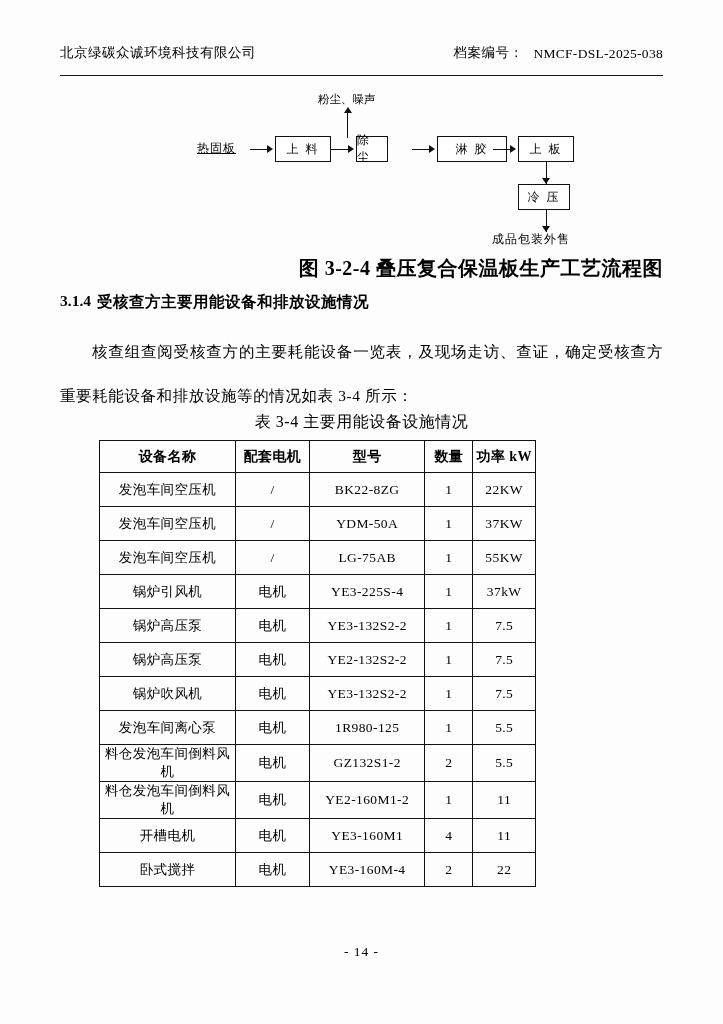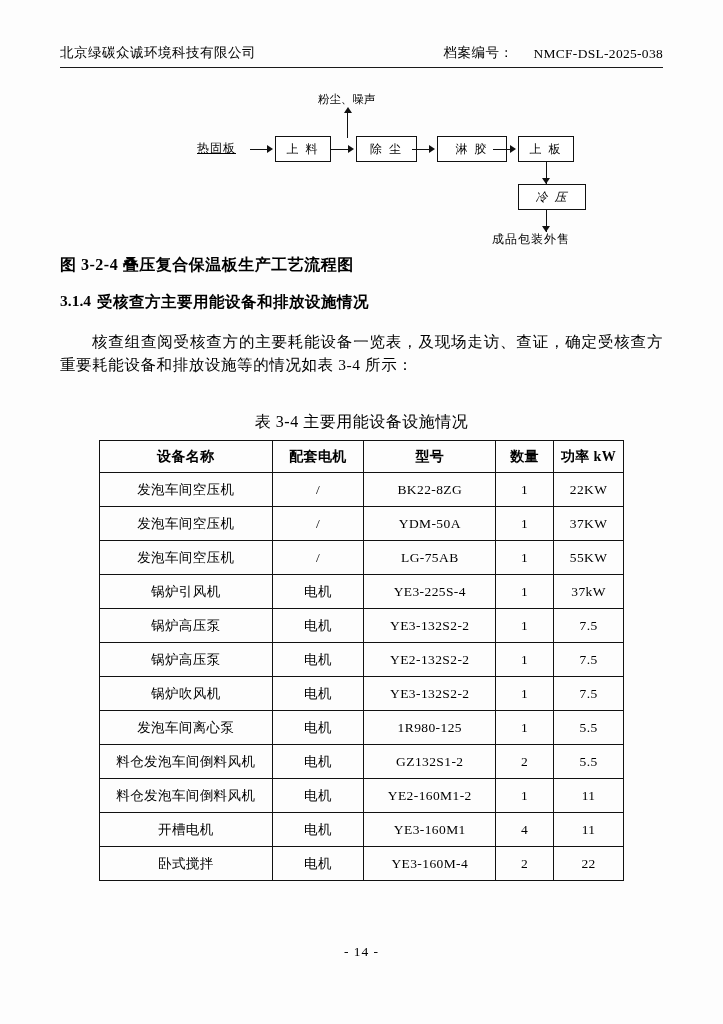--- a/index.html
+++ b/index.html
@@ -23,31 +23,31 @@
   
   .header {
     position: absolute;
     left: 60px;
     top: 44px;
     width: 603px;
     display: flex;
     align-items: flex-end;
     justify-content: space-between;
     font-size: 13.5px;
-    padding-bottom: 5px;
+    padding-bottom: 13px;
     border-bottom: 1.2px solid #1a1a1a;
     box-sizing: border-box;
   }
   .header-left {
     letter-spacing: 0.5px;
   }
   .header-right {
     display: flex;
     align-items: flex-end;
-    gap: 20px;
+    gap: 10px;
   }
   .header-right .label { letter-spacing: 0.5px; }
   .header-right .value {
     font-family: "Liberation Serif", serif;
     letter-spacing: 0.3px;
   }
 
   
   .flow {
     position: absolute;
@@ -112,22 +112,22 @@
     border-right: 4px solid transparent;
     border-bottom: 6px solid #111;
   }
 
   
   .fig-caption {
     position: absolute;
     left: 60px;
     top: 255px;
     width: 603px;
-    text-align: left;
-    font-size: 16px;
+    text-align: right;
+    font-size: 20px;
     font-weight: bold;
     letter-spacing: 0.5px;
   }
   .section-heading {
     position: absolute;
     left: 60px;
     top: 292px;
     width: 603px;
     font-size: 15.5px;
     font-weight: bold;
@@ -136,21 +136,21 @@
   }
   .section-heading .num { letter-spacing: 0; }
   .section-heading .txt { letter-spacing: 0.5px; }
 
   .body-para {
     position: absolute;
     left: 60px;
     top: 330px;
     width: 603px;
     font-size: 15.5px;
-    line-height: 23px;
+    line-height: 44px;
     text-align: justify;
     text-indent: 32px;
     letter-spacing: 0.6px;
   }
 
   .table-caption {
     position: absolute;
     left: 60px;
     top: 412px;
     width: 603px;
@@ -158,21 +158,21 @@
     font-size: 16px;
     font-weight: normal;
     letter-spacing: 0.5px;
   }
 
   
   table.equip {
     position: absolute;
     left: 99px;
     top: 440px;
-    width: 525px;
+    width: 437px;
     border-collapse: collapse;
     font-size: 13.5px;
   }
   table.equip th, table.equip td {
     border: 1px solid #111;
     text-align: center;
     vertical-align: middle;
     padding: 0;
     height: 33px;
     font-weight: normal;
@@ -229,42 +229,42 @@
     <div class="hline" style="left:190px; top:63px; width:18px;"></div>
     <div class="arrow-r" style="left:207px; top:59px;"></div>
 
     <div class="box" style="left:215px; top:50px; width:56px; height:26px;">
       <span>上 料</span>
     </div>
 
     <div class="hline" style="left:271px; top:63px; width:18px;"></div>
     <div class="arrow-r" style="left:288px; top:59px;"></div>
 
-    <div class="box" style="left:296px; top:50px; width:61px; height:26px;">
+    <div class="box" style="left:296px; top:50px; width:32px; height:26px;">
       <span>除 尘</span>
     </div>
 
     <div class="hline" style="left:352px; top:63px; width:18px;"></div>
     <div class="arrow-r" style="left:369px; top:59px;"></div>
 
     <div class="box" style="left:377px; top:50px; width:70px; height:26px;">
       <span>淋 胶</span>
     </div>
 
     <div class="hline" style="left:433px; top:63px; width:18px;"></div>
     <div class="arrow-r" style="left:450px; top:59px;"></div>
 
     <div class="box" style="left:458px; top:50px; width:56px; height:26px;">
       <span>上 板</span>
     </div>
 
     <div class="vline" style="left:486px; top:76px; height:22px;"></div>
     <div class="arrow-d" style="left:482px; top:92px;"></div>
 
-    <div class="box" style="left:458px; top:98px; width:68px; height:26px;font-style:italic;">
+    <div class="box" style="left:458px; top:98px; width:52px; height:26px;">
       <span>冷 压</span>
     </div>
 
     <div class="vline" style="left:486px; top:124px; height:22px;"></div>
     <div class="arrow-d" style="left:482px; top:140px;"></div>
 
     <div class="plain" style="left:432px; top:145px;text-align:center;">成品包装外售</div>
   </div>
 
   <div class="fig-caption">图 3-2-4 叠压复合保温板生产工艺流程图</div>

